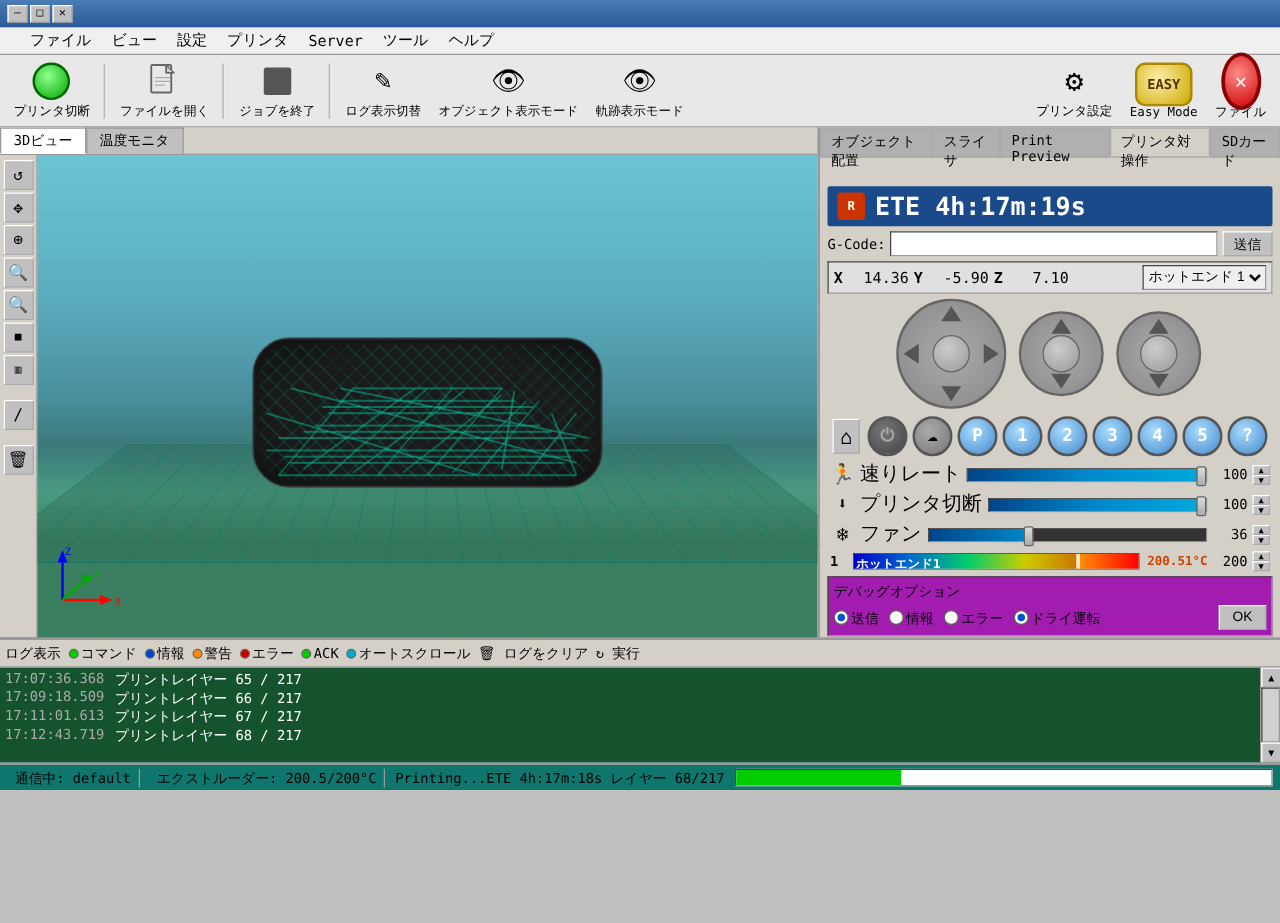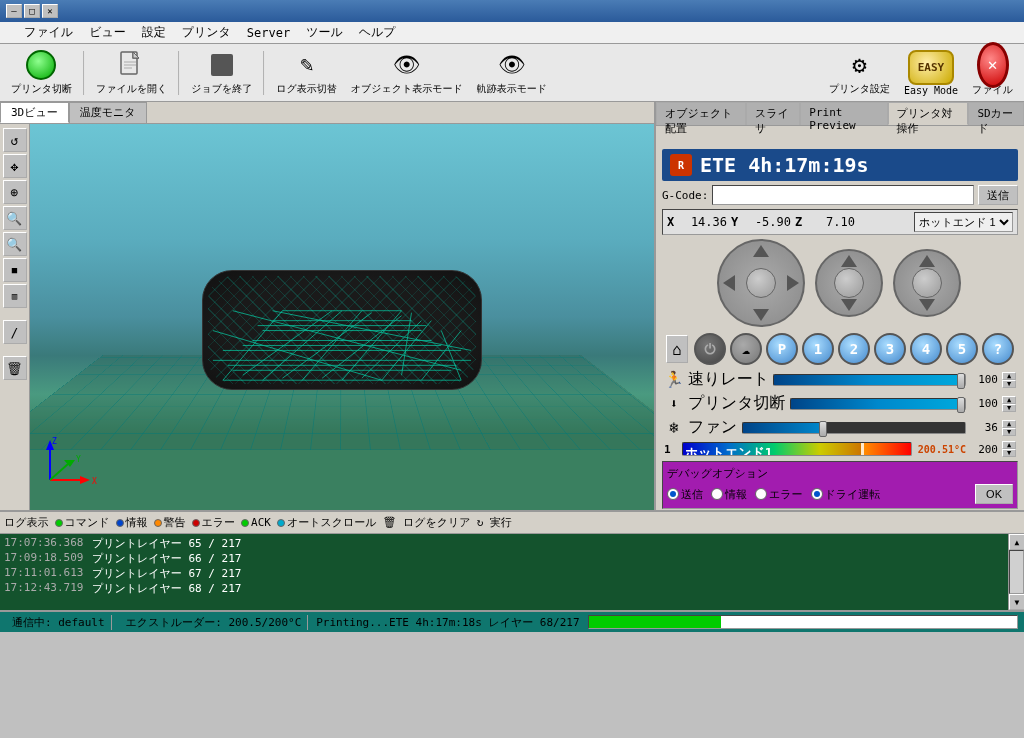--- a/index.html
+++ b/index.html
@@ -925,21 +925,21 @@
             <div class="spin-btn">▲</div>
             <div class="spin-btn">▼</div>
           </div>
         </div>
 
         <div class="temp-row">
           <span class="temp-indicator">1</span>
           <div class="temp-bar-bg">
             <div style="position:absolute;top:0;left:0;bottom:0;right:22%;background:rgba(0,0,0,0.2);"></div>
             <div class="temp-marker" style="left:78%;"></div>
-            <span style="position:absolute;left:2px;top:1px;font-size:13px;color:white;font-weight:bold;">ホットエンド1</span>
+            <span style="position:absolute;left:2px;top:1px;font-size:10px;color:white;font-weight:bold;">ホットエンド1</span>
           </div>
           <span class="temp-label">200.51°C</span>
           <span class="temp-val">200</span>
           <div class="slider-spin">
             <div class="spin-btn">▲</div>
             <div class="spin-btn">▼</div>
           </div>
         </div>
       </div>
 

